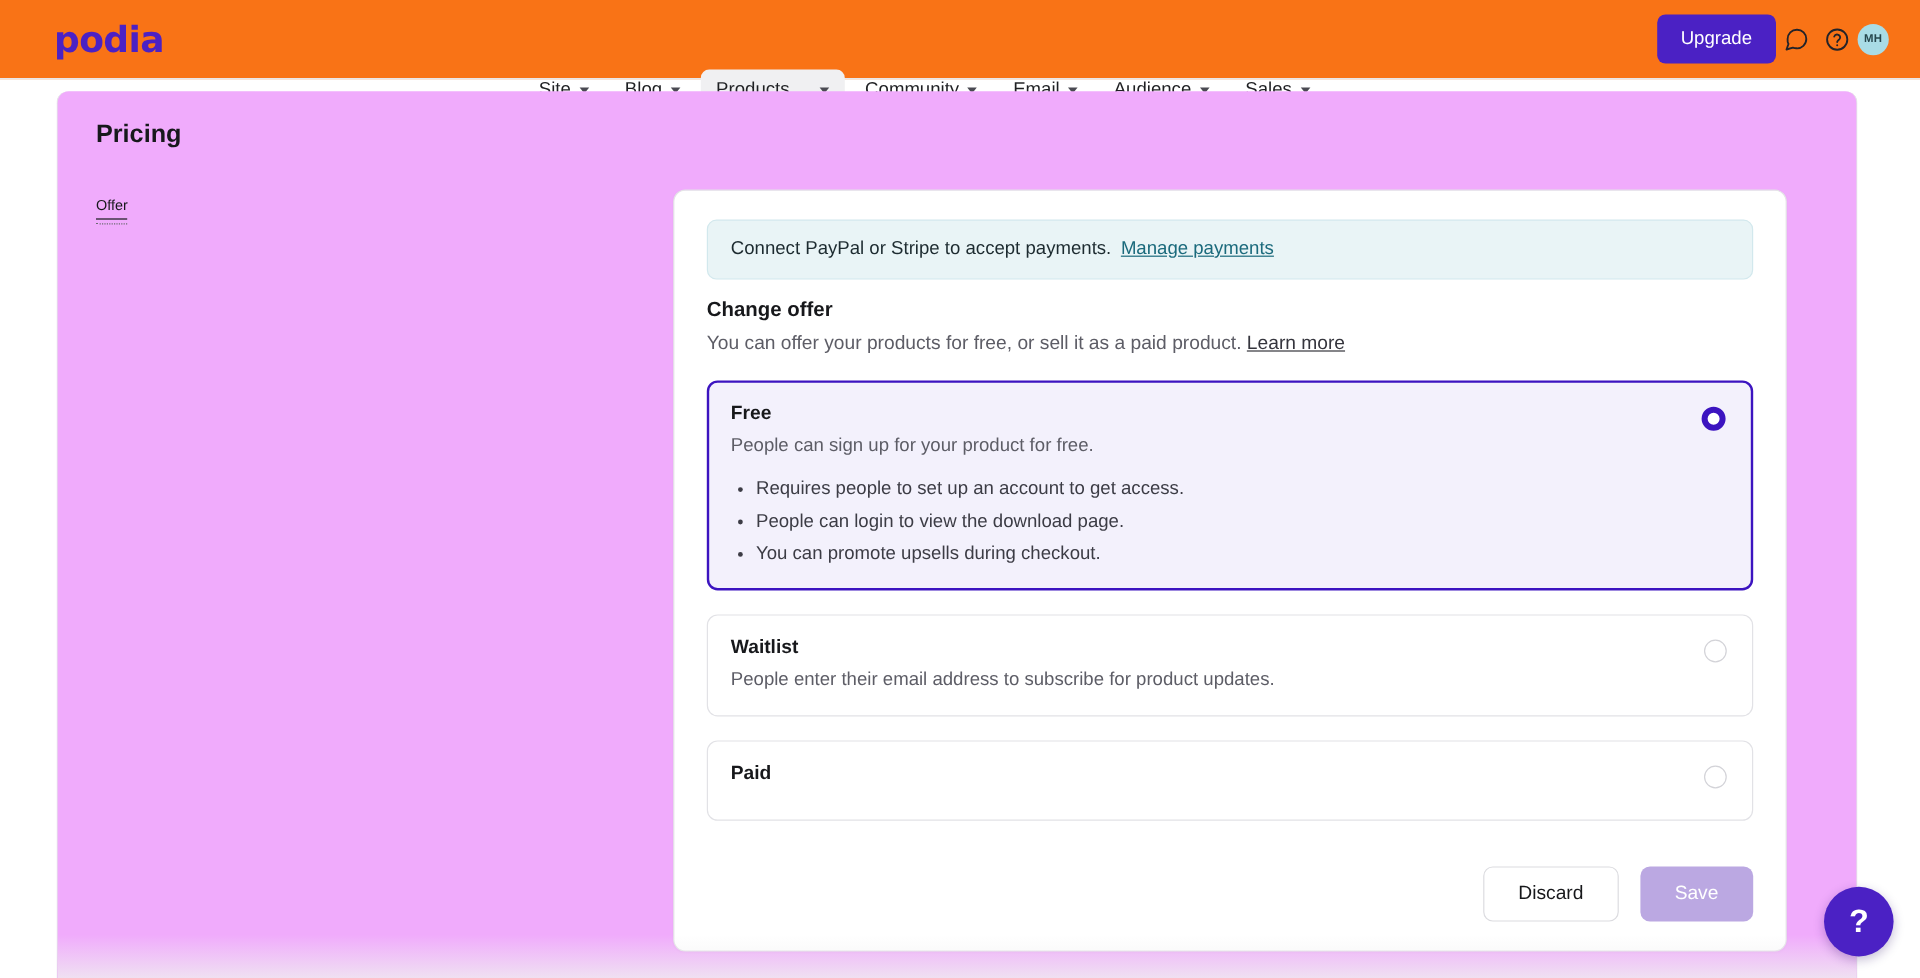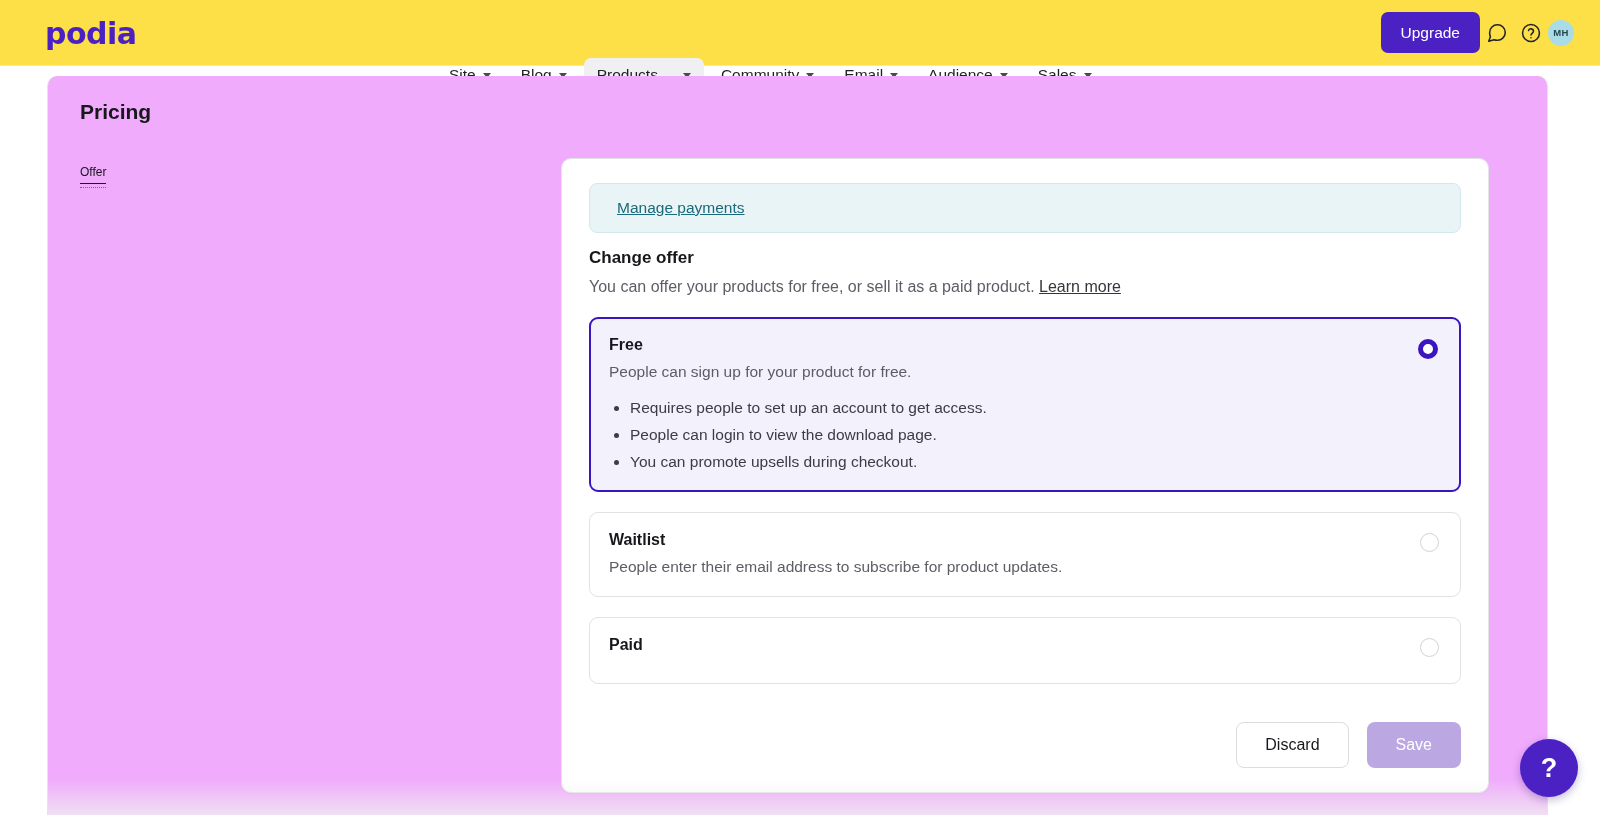--- a/index.html
+++ b/index.html
@@ -9,21 +9,21 @@
     overflow: hidden;
     background: #ffffff;
     font-family: "Liberation Sans", sans-serif;
     -webkit-font-smoothing: antialiased;
   }
 
   
   .topbar {
     position: absolute; top: 0; left: 0;
     width: 1600px; height: 66px;
-    background: #fde047;
+    background: #f97316;
     border-bottom: 1px solid #e7e7ea;
     display: flex; align-items: center;
   }
   .logo {
     position: absolute; left: 45px; top: 16px;
     font-size: 30px; font-weight: 700; letter-spacing: -0.5px;
     color: #4b21c4;
     font-family: "DejaVu Sans", sans-serif;
   }
   .nav {
@@ -277,20 +277,21 @@
 
   <div class="page-title">Pricing</div>
 
   <div class="tabs">
     <span class="tab">Offer</span>
   </div>
 
   <div class="form-card">
 
     <div class="banner">
+      <span>Connect PayPal or Stripe to accept payments.</span>
       <a>Manage payments</a>
     </div>
 
     <div class="section-title">Change offer</div>
     <div class="section-sub">
       <span>You can offer your products for free, or sell it as a paid product.</span>
       <a>Learn more</a>
     </div>
 
     <div class="options">

